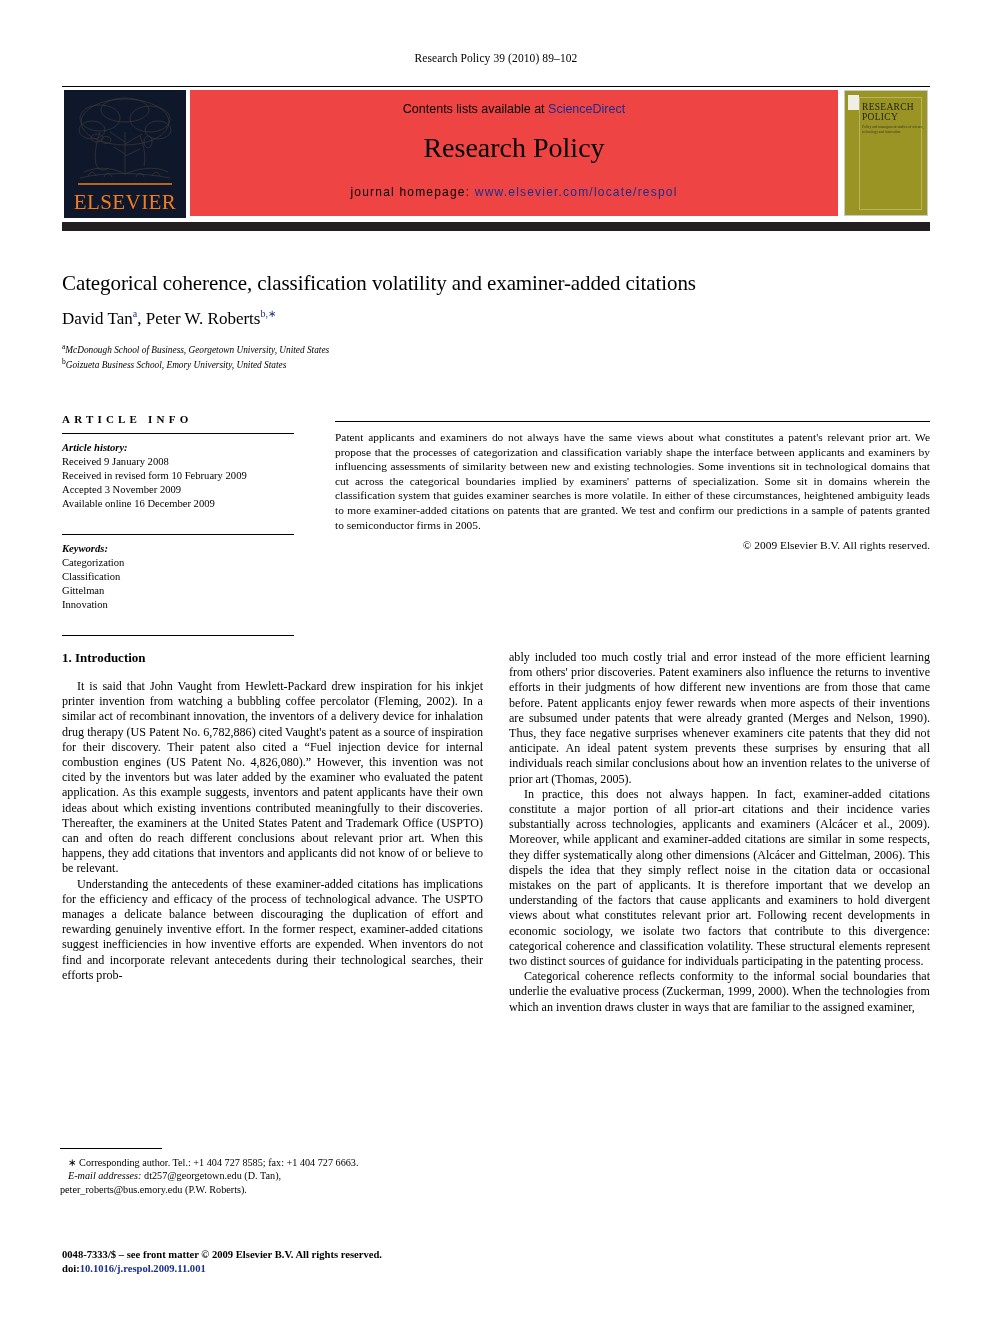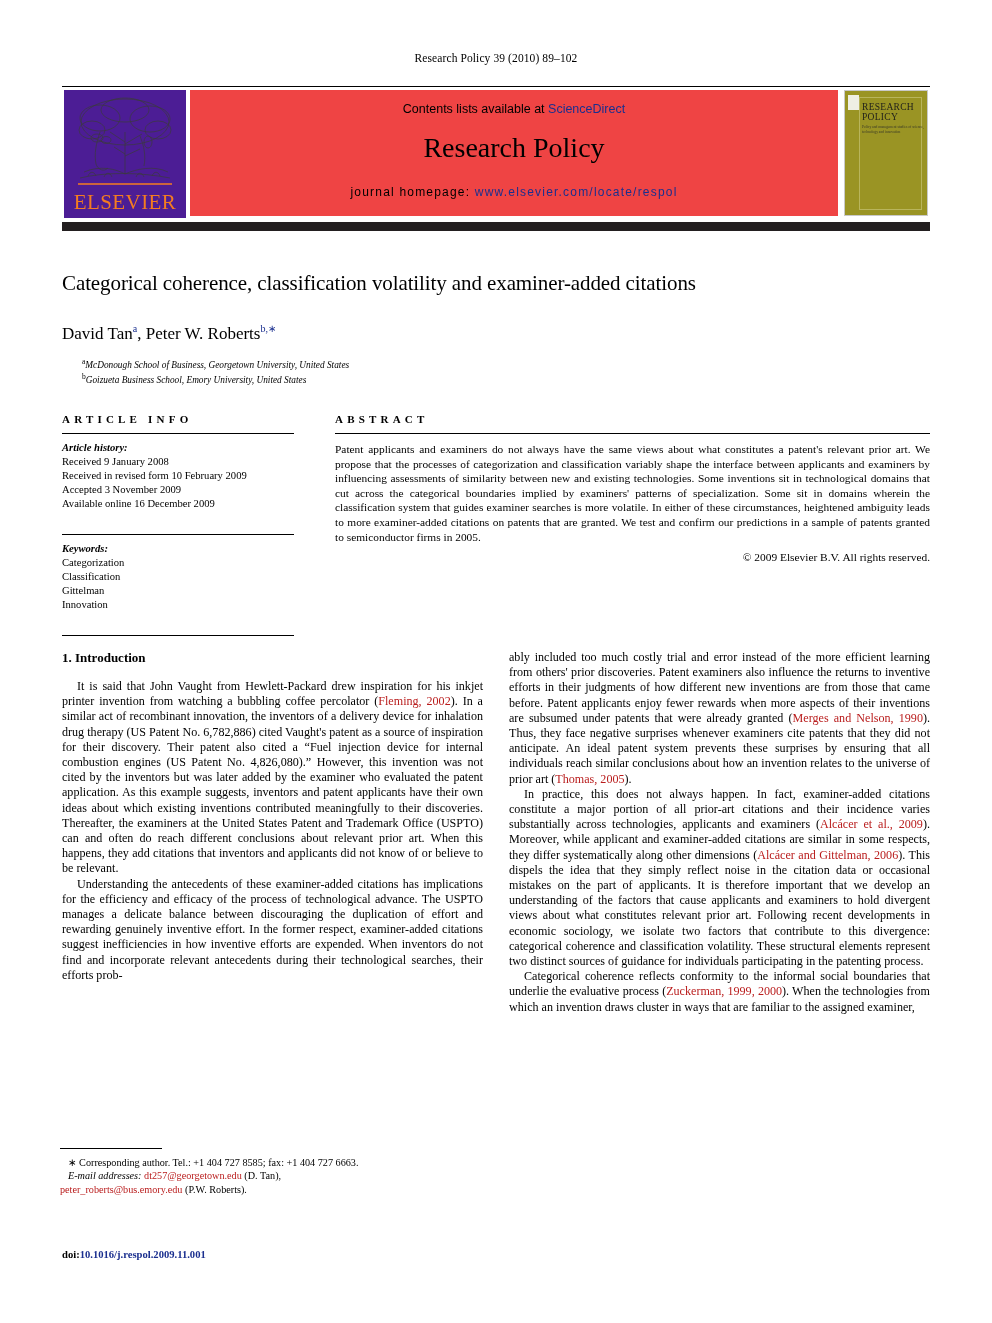--- a/index.html
+++ b/index.html
@@ -44,21 +44,21 @@
     position: absolute;
     left: 62px; top: 88px;
     width: 868px;
     height: 130px;
   }
   .elsevier-logo {
     position: absolute;
     left: 2px; top: 2px;
     width: 122px;
     height: 128px;
-    background: #4c1d95;
+    background: #0f172a;
   }
   .tree-svg { position: absolute; left: 6px; top: 2px; }
   .elsevier-word {
     position: absolute;
     left: 0; top: 100px;
     width: 122px;
     text-align: center;
     color: #f47c20;
     font-family: "Liberation Serif", serif;
     font-size: 21px;
@@ -154,30 +154,29 @@
   
   .title-block { position: absolute; left: 62px; top: 268px; width: 868px; }
   .paper-title {
     font-size: 21px;
     font-weight: 400;
     line-height: 30px;
     margin: 0;
     letter-spacing: -0.1px;
   }
   .authors {
-    margin: 25px 0 0 0;
+    margin: 10px 0 0 0;
     font-size: 17px;
   }
   .authors sup { font-size: 10px; color: #1a2f8f; vertical-align: super; }
   .affil {
     margin-top: 12px;
     font-size: 9.3px;
     font-style: italic;
     line-height: 12.5px;
-    margin-left: 20px;
   }
   .affil sup { font-style: normal; font-size: 7.5px; }
 
   
   .info-abstract { position: absolute; left: 62px; top: 413px; width: 868px; }
   .col-info { position: absolute; left: 0; top: 0; width: 232px; }
   .col-abs  { position: absolute; left: 273px; top: 0; width: 595px; }
 
   .sec-head {
     font-family: "Liberation Serif", serif;
@@ -222,21 +221,21 @@
     font-size: 12.1px;
     line-height: 15.2px;
     text-align: justify;
     margin: 0;
     text-indent: 15px;
     -webkit-hyphens: none;
     hyphens: none;
   }
   p.para.noindent { text-indent: 0; }
   a.cite, .cite {
-    color: #b91c1c;
+    color: #000000;
     text-decoration: none;
   }
 
   
   .footnote-area {
     position: absolute;
     left: 60px; top: 1148px;
     width: 421px;
   }
   .fn-rule {
@@ -347,21 +346,20 @@
         <div>Categorization</div>
         <div>Classification</div>
         <div>Gittelman</div>
         <div>Innovation</div>
       </div>
       <div class="info-gap"></div>
       <div class="hr-thin2"></div>
     </div>
 
     <div class="col-abs">
-      <div class="sec-head">ABSTRACT</div>
       <div class="hr-thin"></div>
       <div class="abs-text">Patent applicants and examiners do not always have the same views about what constitutes a patent's relevant prior art. We propose that the processes of categorization and classification variably shape the interface between applicants and examiners by influencing assessments of similarity between new and existing technologies. Some inventions sit in technological domains that cut across the categorical boundaries implied by examiners' patterns of specialization. Some sit in domains wherein the classification system that guides examiner searches is more volatile. In either of these circumstances, heightened ambiguity leads to more examiner-added citations on patents that are granted. We test and confirm our predictions in a sample of patents granted to semiconductor firms in 2005.</div>
       <div class="abs-copy">© 2009 Elsevier B.V. All rights reserved.</div>
     </div>
 
   </div>
 
   <div class="body-cols">
 
     <div class="bcol bcol-left">
@@ -383,16 +381,17 @@
     <div class="fn-text">
       <span class="fn-indent"></span><span>∗</span>
       <span>Corresponding author. Tel.: +1 404 727 8585; fax: +1 404 727 6663.</span><br>
       <span class="fn-indent"></span><span class="ital">E-mail addresses:</span>
       <span class="cite">dt257@georgetown.edu</span><span> (D. Tan),</span><br>
       <span class="cite">peter_roberts@bus.emory.edu</span><span> (P.W. Roberts).</span>
     </div>
   </div>
 
   <div class="imprint">
+    <div>0048-7333/$ – see front matter © 2009 Elsevier B.V. All rights reserved.</div>
     <div><span>doi:</span><span class="doi-link">10.1016/j.respol.2009.11.001</span></div>
   </div>
 
 </div>
 
 </body></html>

